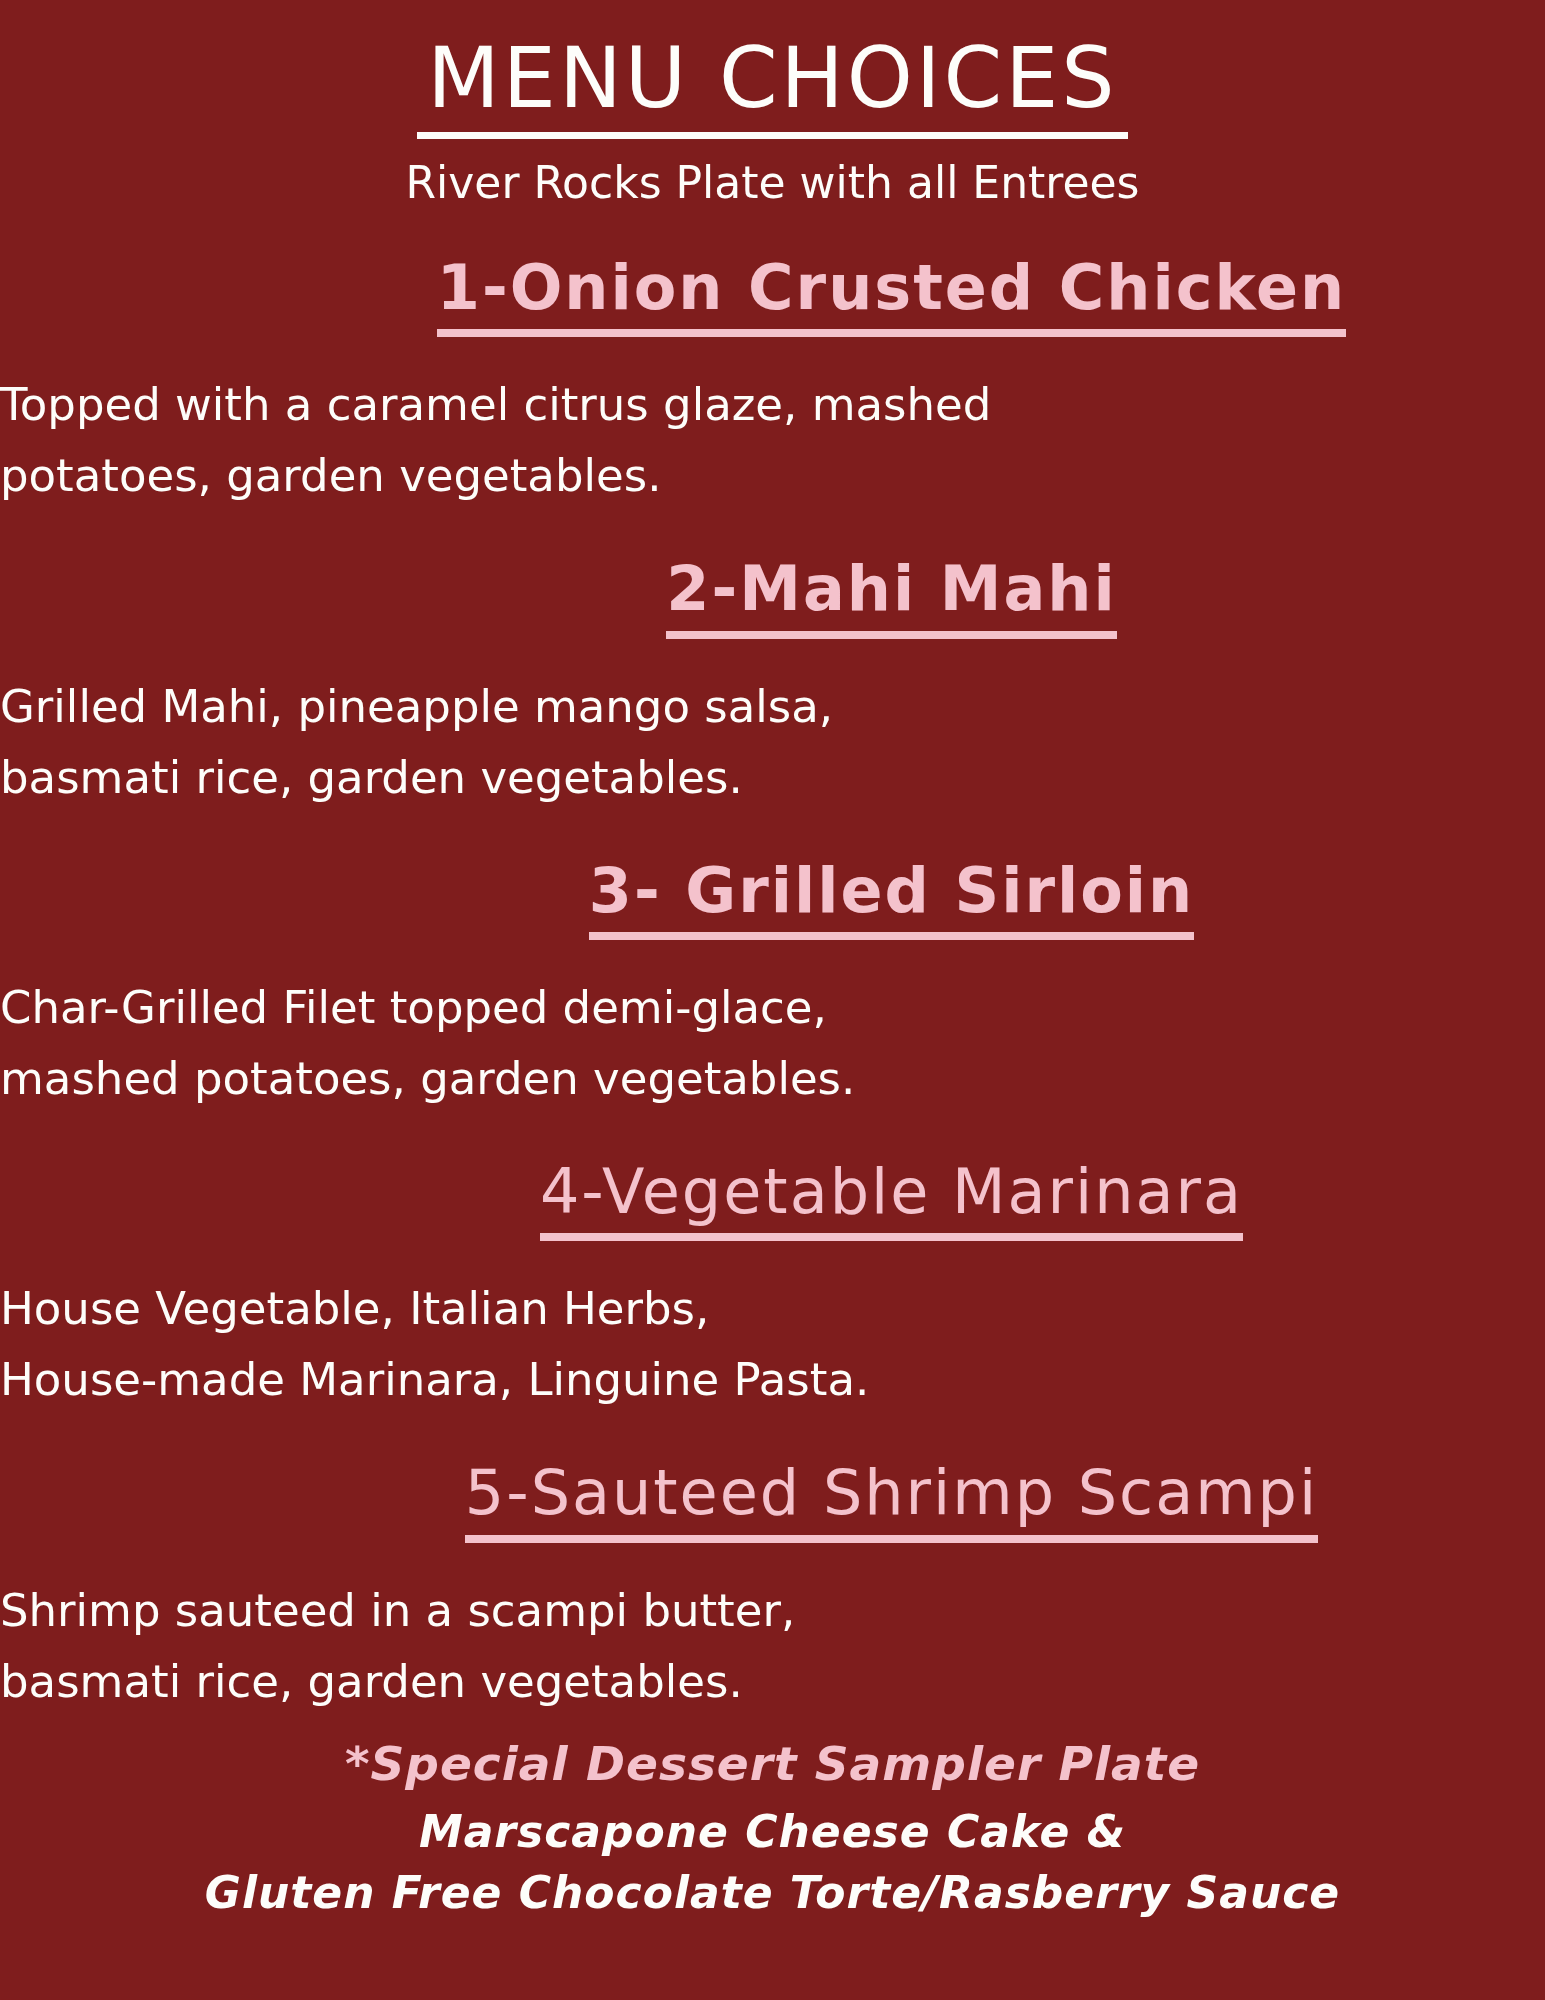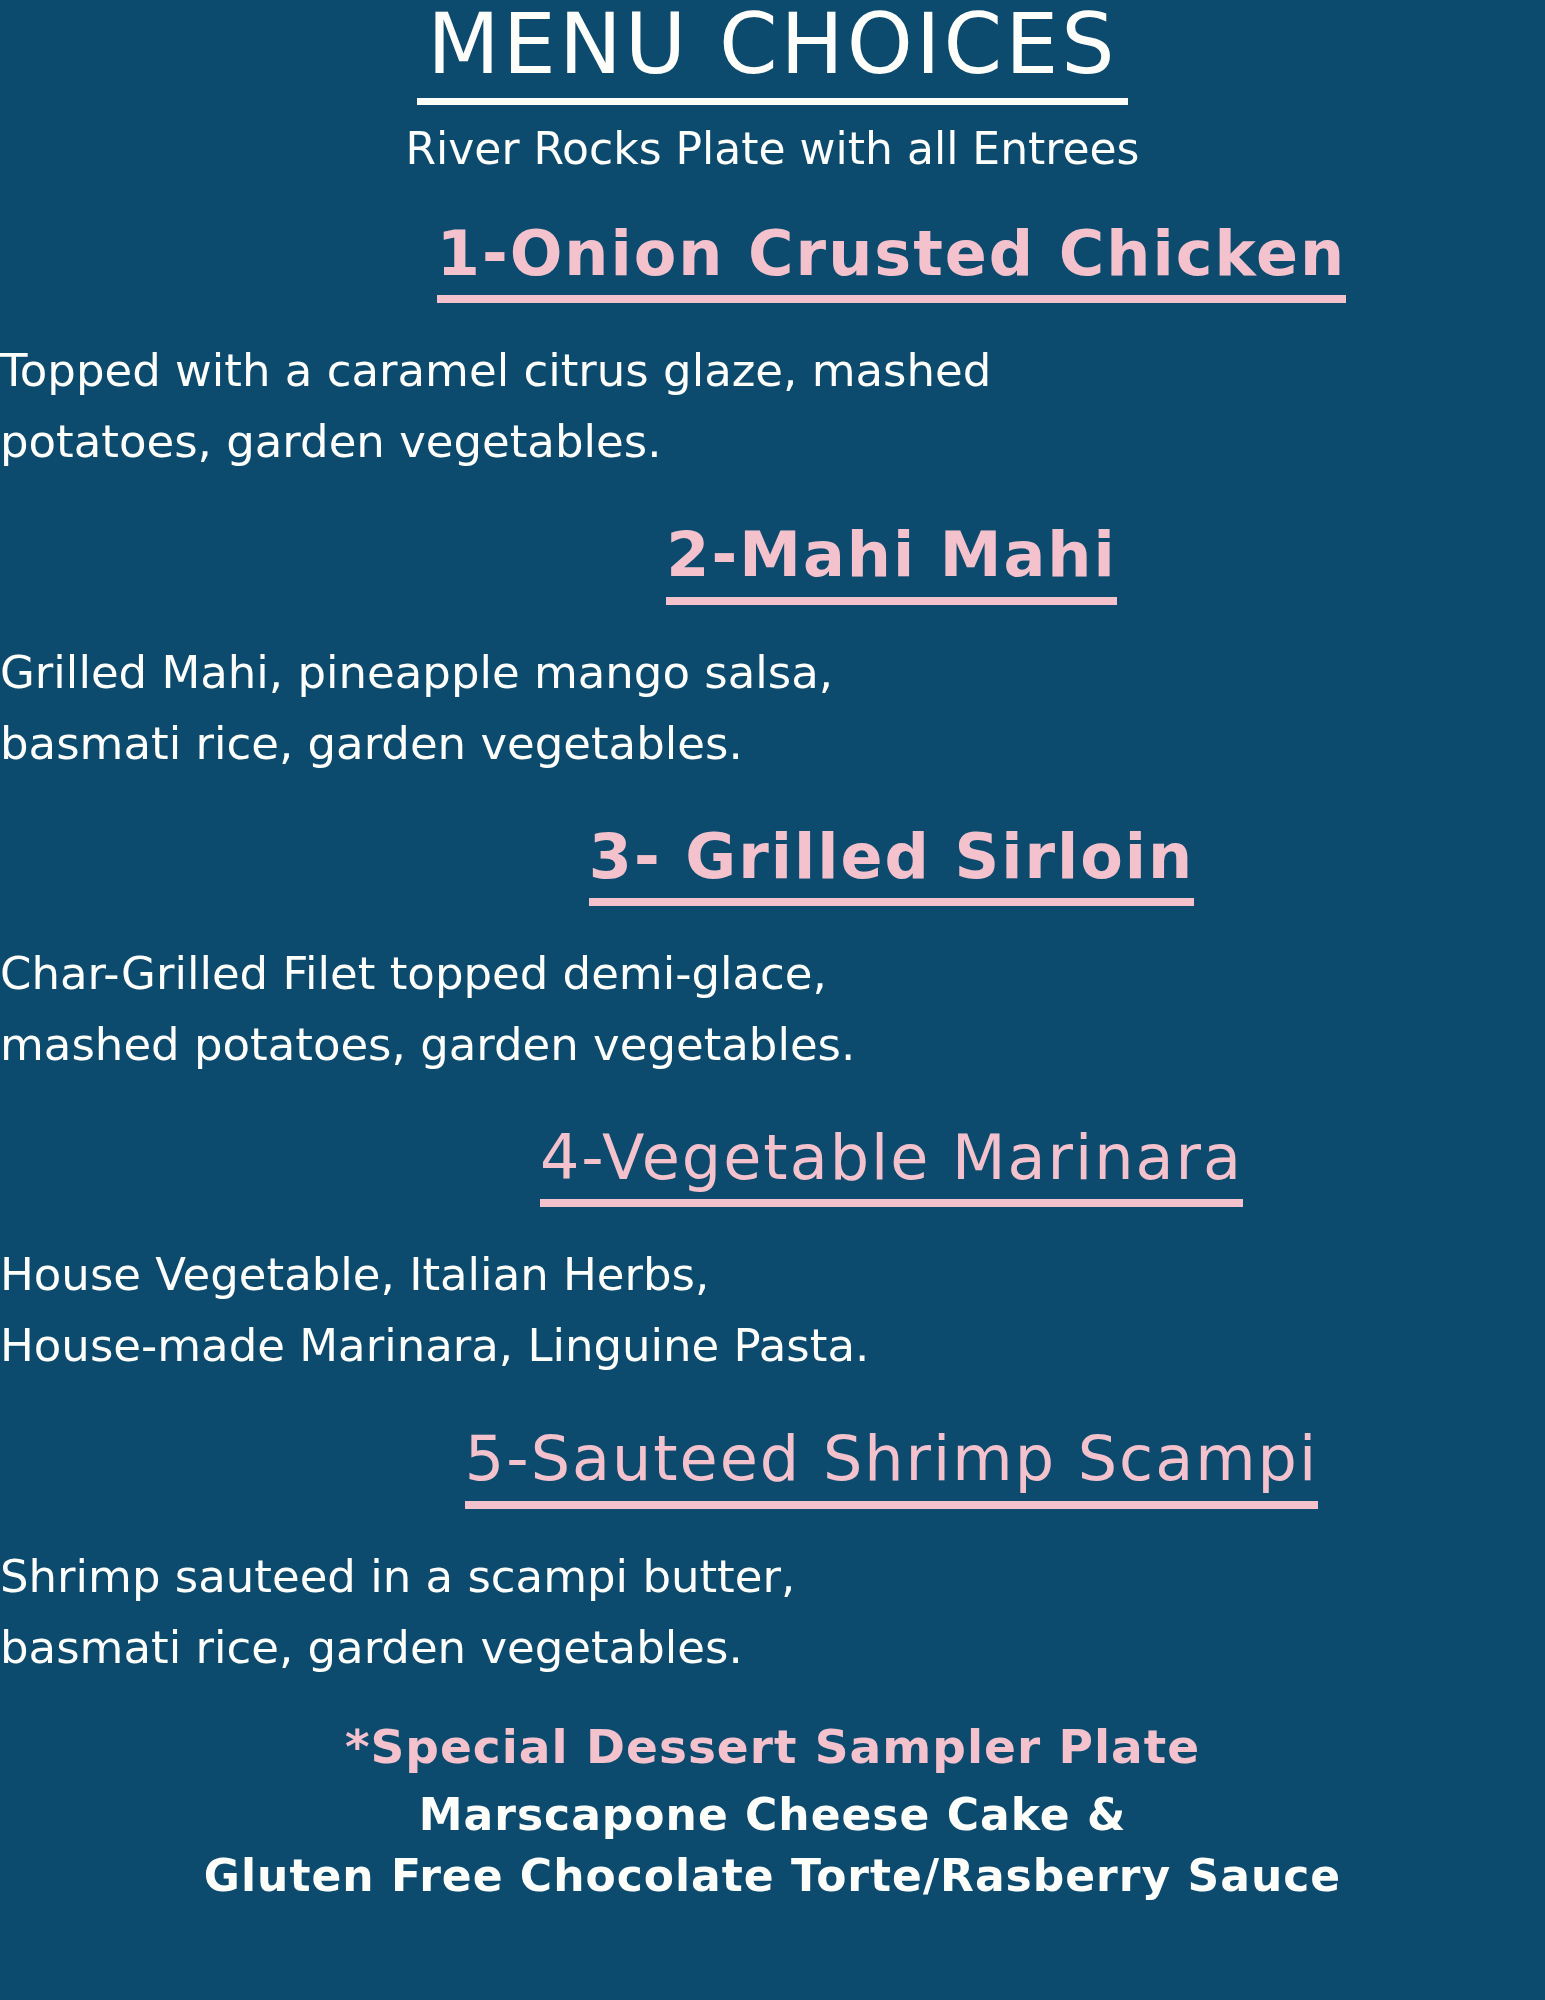--- a/index.html
+++ b/index.html
@@ -6,21 +6,22 @@
     margin: 0;
     padding: 0;
     background: #06492f;
   }
   .page {
     position: relative;
     width: 1545px;
     height: 2000px;
     overflow: hidden;
     box-sizing: border-box;
-    background: #0c4a6e;
+    background: #7f1d1d;
+    padding-top: 34px;
     font-family: "DejaVu Sans", sans-serif;
     color: #fdfdfa;
   }
   .title-row {
     text-align: center;
   }
   .title-row .u {
     display: inline-block;
     font-size: 84px;
     line-height: 1.05;
@@ -65,22 +66,23 @@
     white-space: nowrap;
   }
   .desc {
     margin-top: 32px;
     text-align: left;
     font-size: 45px;
     line-height: 1.58;
     color: #fdfdfa;
   }
   .dessert {
-    margin-top: 36px;
+    margin-top: 19px;
     text-align: center;
+    font-style: italic;
   }
   .dessert-title {
     font-size: 47px;
     font-weight: 700;
     line-height: 1.2;
     color: #f4c2cc;
     letter-spacing: 1px;
   }
   .dessert-line {
     font-size: 44px;

